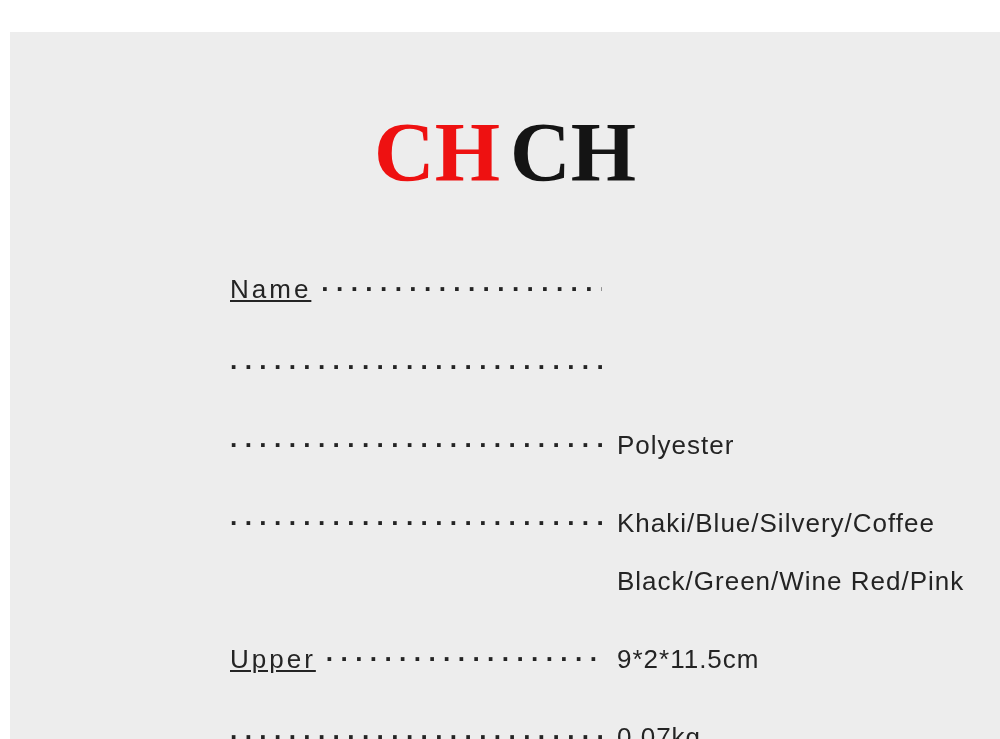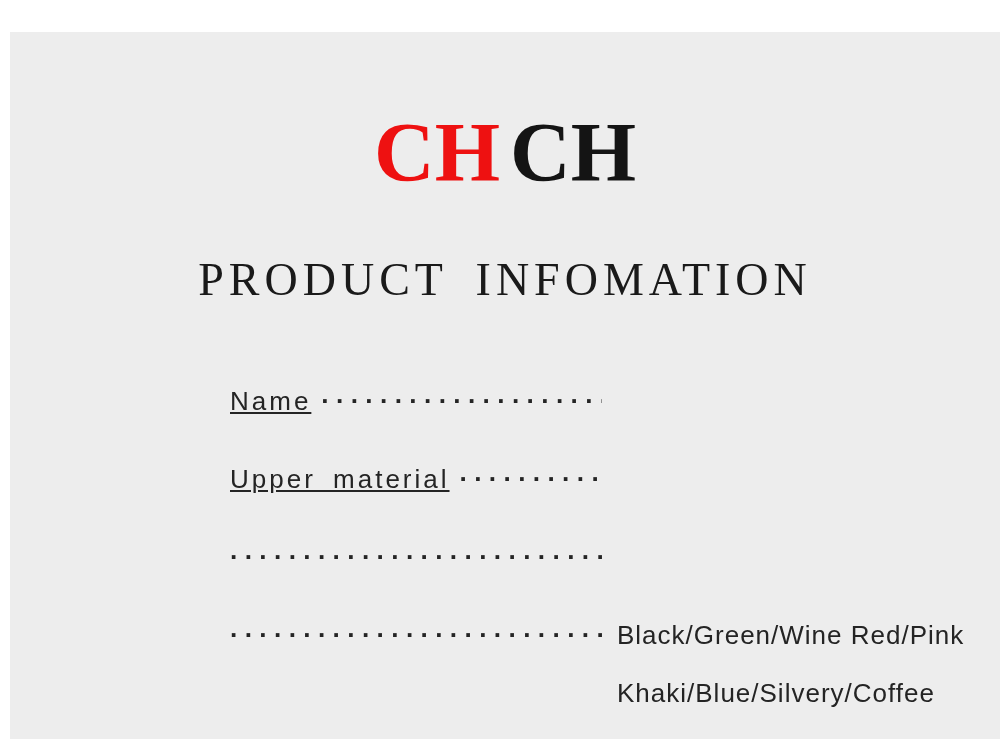--- a/index.html
+++ b/index.html
@@ -83,53 +83,54 @@
 <body>
 
 <div class="top-strip"></div>
 
 <div class="canvas">
 
   <div class="logo">
     <span class="logo-red">CH</span><span class="logo-black">CH</span>
   </div>
 
-  <div class="heading">PRODUCT INFOMATION</div>
 
   <div class="spec-list">
 
     <div class="spec-row">
       <div class="spec-lead">
         <span class="spec-label">Name</span>
         <span class="spec-dots">········································</span>
       </div>
     </div>
 
     <div class="spec-row">
       <div class="spec-lead">
-        <span class="spec-label">Upper material</span>
         <span class="spec-dots">········································</span>
       </div>
       <div class="spec-value">
       </div>
     </div>
 
     <div class="spec-row">
       <div class="spec-lead">
         <span class="spec-dots">········································</span>
       </div>
+      <div class="spec-value">
+        <div>Polyester</div>
+      </div>
     </div>
 
     <div class="spec-row">
       <div class="spec-lead">
         <span class="spec-dots">········································</span>
       </div>
       <div class="spec-value">
+        <div>Khaki/Blue/Silvery/Coffee</div>
         <div>Black/Green/Wine Red/Pink</div>
-        <div>Khaki/Blue/Silvery/Coffee</div>
       </div>
     </div>
 
     <div class="spec-row">
       <div class="spec-lead">
         <span class="spec-label">Upper</span>
         <span class="spec-dots">········································</span>
       </div>
       <div class="spec-value">
         <div>9*2*11.5cm</div>

